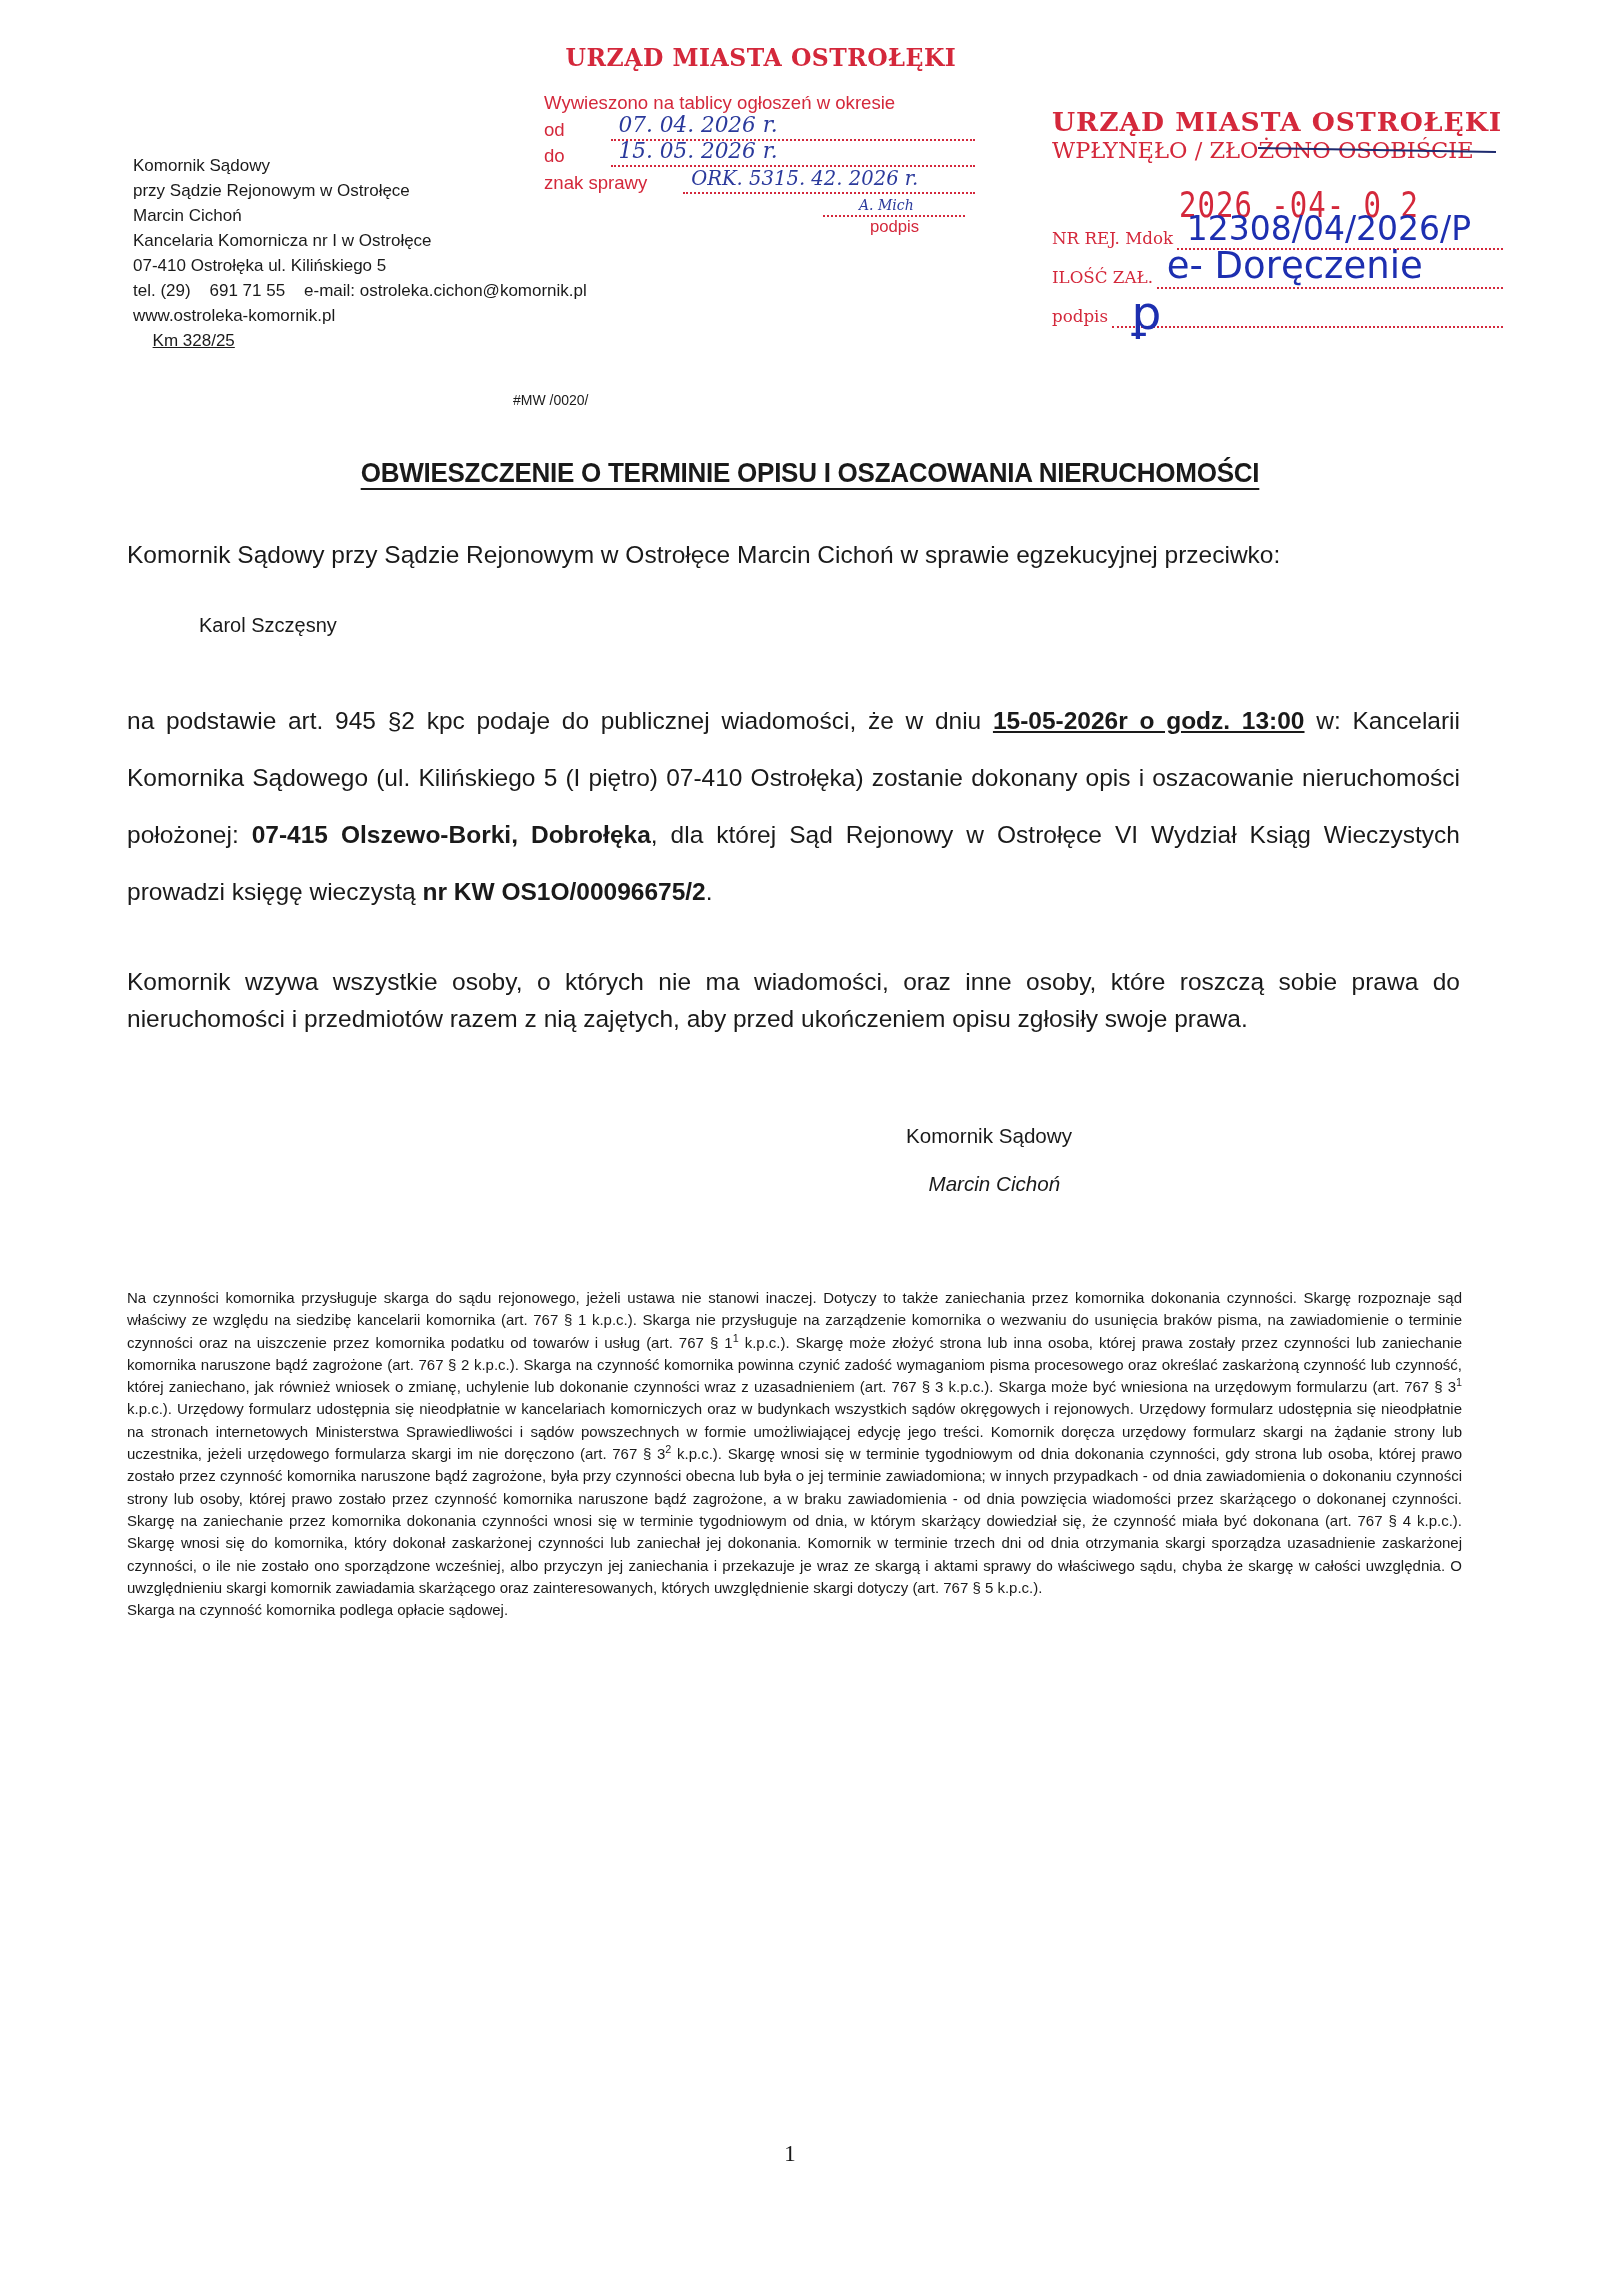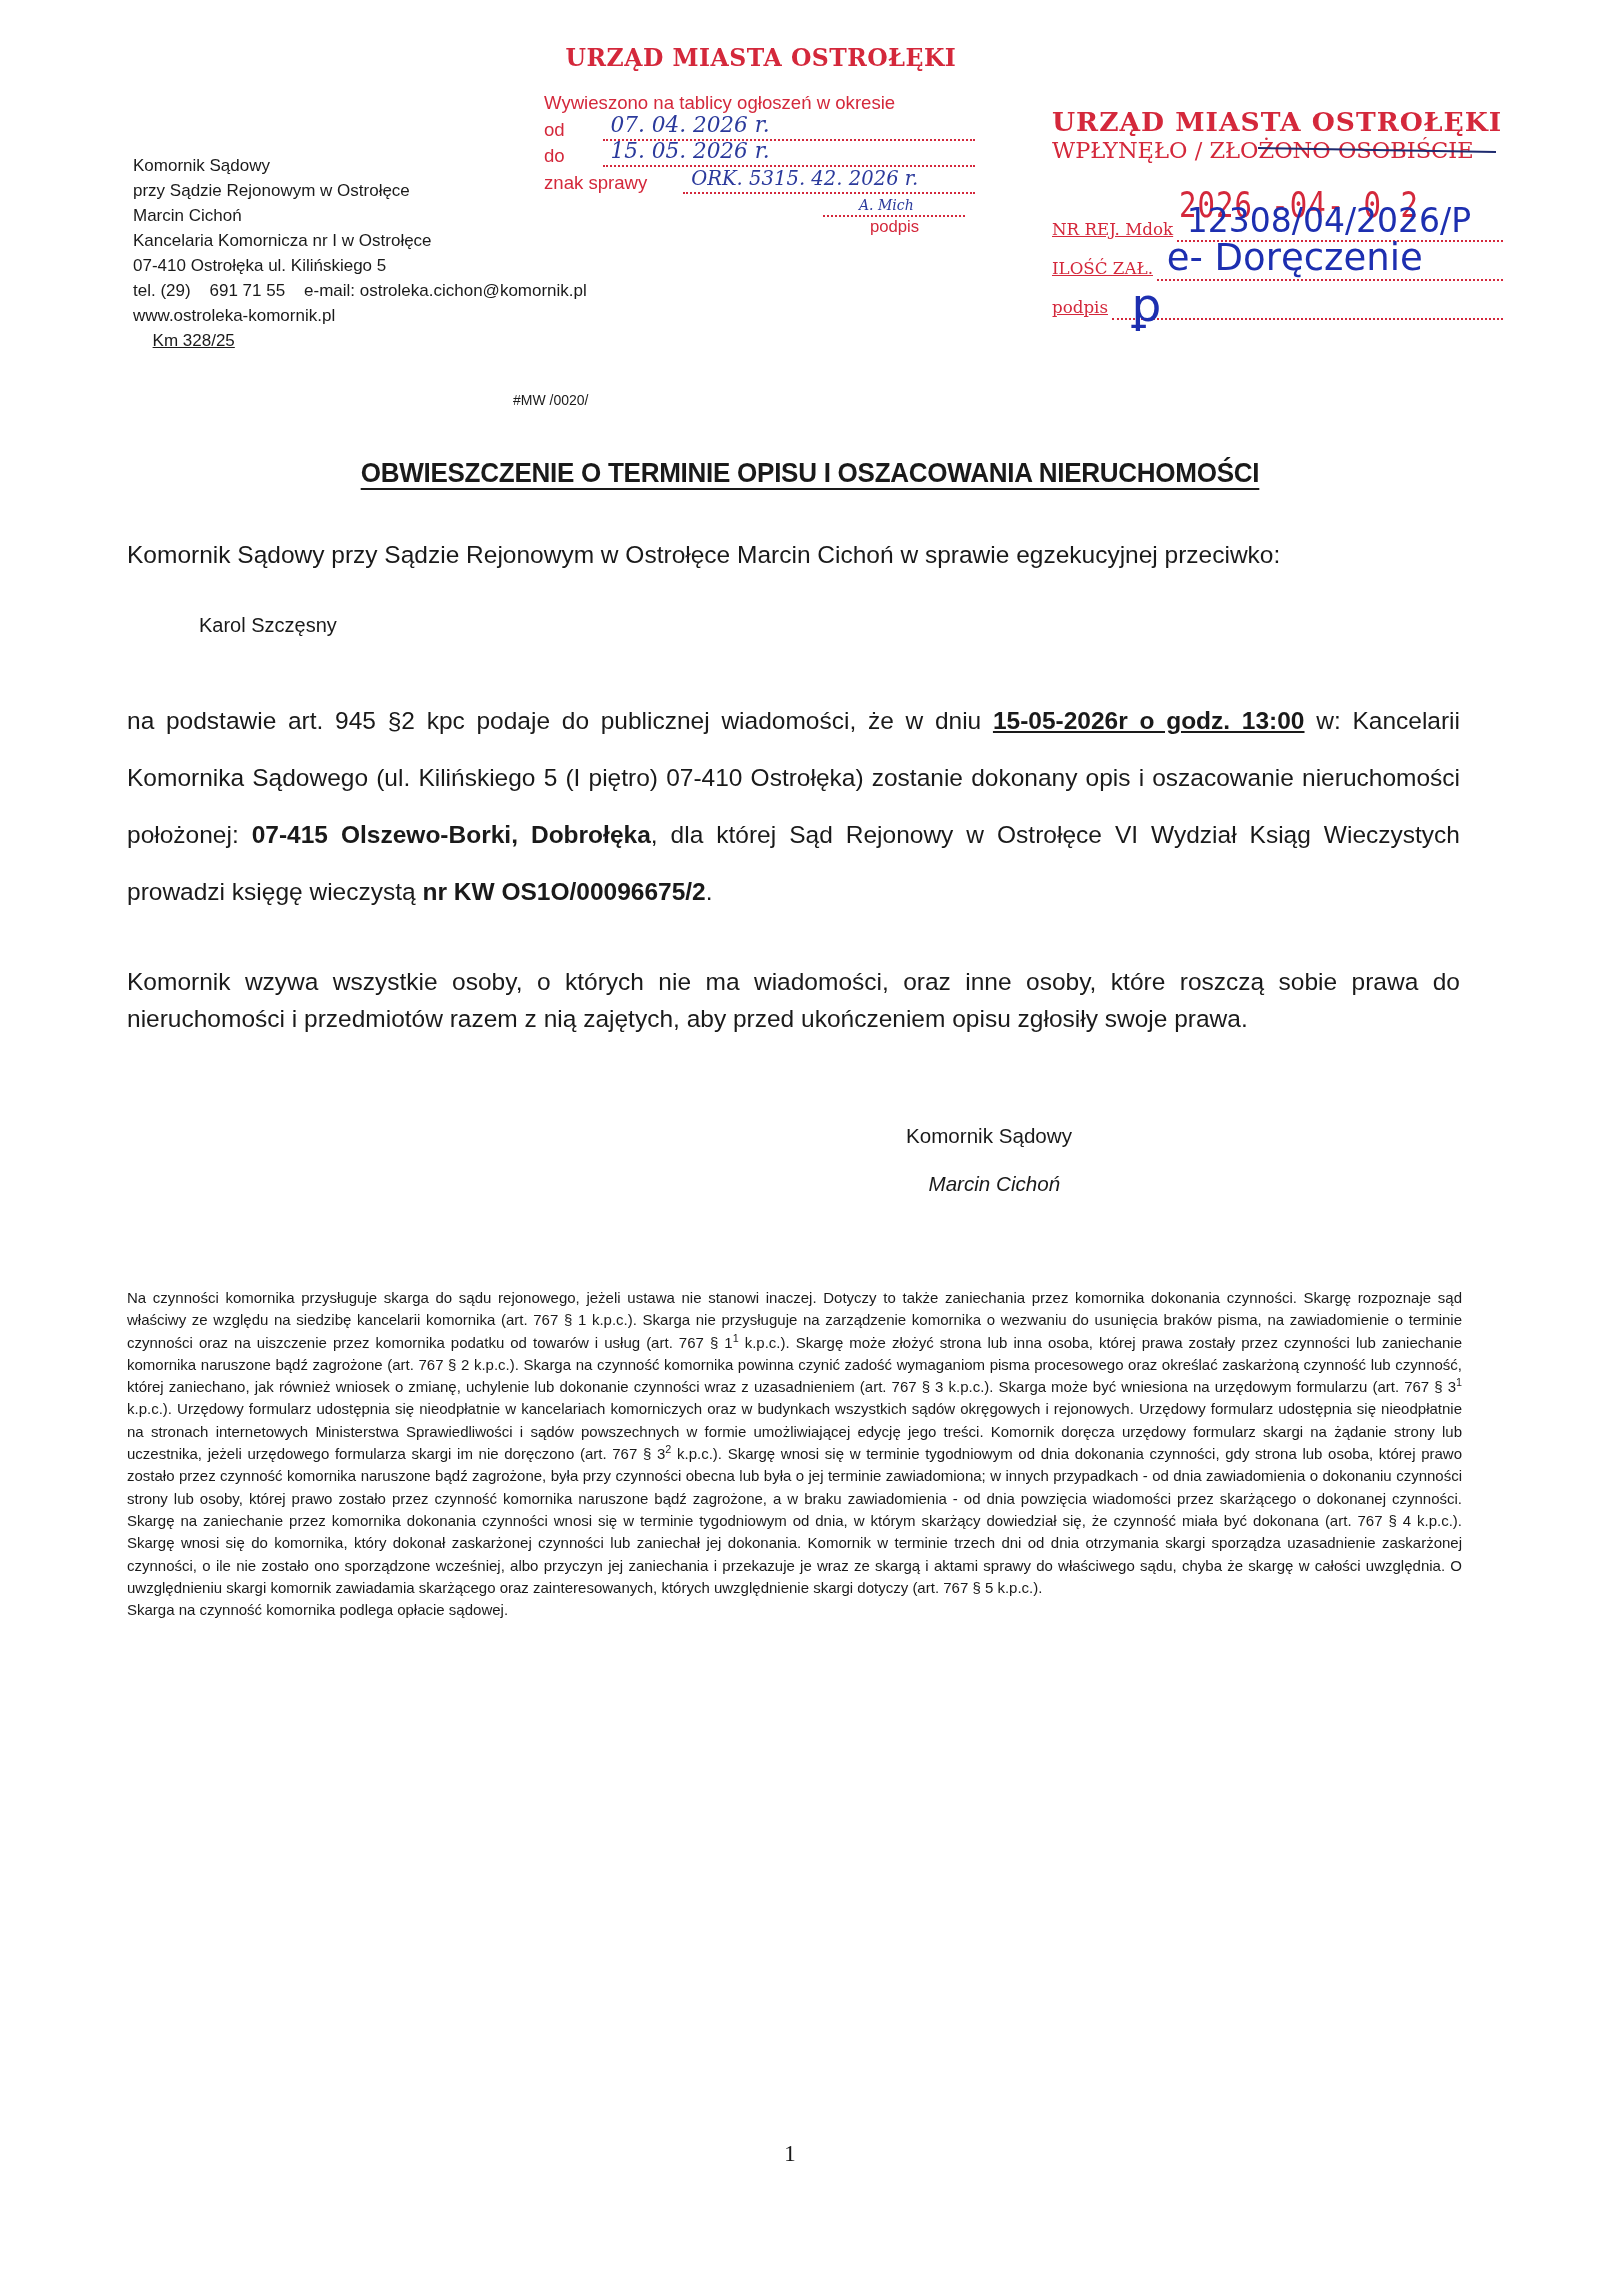--- a/index.html
+++ b/index.html
@@ -14,32 +14,32 @@
   .sender div { white-space: pre; }
   .sender .km { padding-left: 19.6px; text-decoration: underline; }
 
   .ref { left: 513px; top: 392px; font-size: 14px; }
 
   
   .stamp1 { left: 544px; top: 44px; width: 431px; color: #d4283b; }
   .stamp1 .title { font-family: "DejaVu Serif", serif; font-weight: bold; font-size: 23.5px; letter-spacing: 0.5px; margin-left: 21.6px; }
   .stamp1 .sub { font-size: 18.6px; margin-top: 20px; }
   .stamp1 .row { font-size: 18.6px; display: flex; align-items: flex-end; height: 26.5px; position: relative; gap: 36px; }
-  .stamp1 .dots { flex: 1; border-bottom: 2px dotted #d4283b; margin-left: 2px; height: 17.6px; position: relative; }
+  .stamp1 .dots { flex: 1; border-bottom: 2px dotted #d4283b; margin-left: 10px; height: 17.6px; position: relative; }
   .hand { font-family: "DejaVu Serif", serif; font-style: italic; color: #2b3a9c; position: absolute; bottom: 2px; left: 7.8px; white-space: nowrap; }
   .stamp1 .sig { margin-left: 279px; width: 142px; border-bottom: 2px dotted #d4283b; height: 21.6px; position: relative; }
   .stamp1 .podpis { margin-left: 326px; font-size: 16.7px; }
 
   
   .stamp2 { left: 1052px; top: 106px; width: 451px; color: #d4283b; }
   .stamp2 .title { font-family: "DejaVu Serif", serif; font-weight: bold; font-size: 26.5px; letter-spacing: 1px; }
   .stamp2 .sub { font-family: "DejaVu Serif", serif; font-size: 22.5px; position: relative; }
   .stamp2 .strike { position: absolute; left: 206px; top: 11.8px; width: 238px; height: 2px; background: #1d2a6e; transform: rotate(1deg); }
   .stamp2 .date { font-family: "DejaVu Sans Mono", monospace; font-size: 29px; margin: 21.6px 0 0 127px; letter-spacing: 1px; transform: scaleY(1.2); transform-origin: top; }
-  .stamp2 .row { font-family: "DejaVu Serif", serif; font-size: 16.7px; display: flex; align-items: flex-start; height: 39px; text-decoration: underline; }
+  .stamp2 .row { font-family: "DejaVu Serif", serif; font-size: 16.7px; display: flex; align-items: center; height: 39px; }
   .stamp2 .dots { flex: 1; border-bottom: 2px dotted #d4283b; height: 21.6px; margin-left: 3.9px; position: relative; }
   .stamp2 .hand2 { font-family: "DejaVu Sans", sans-serif; color: #1d2fb0; position: absolute; bottom: 0; left: 9.8px; white-space: nowrap; font-size: 37px; }
 
   
   .doc-title {
     left: 0; width: 1620px; top: 457px; text-align: center;
     font-size: 28px; font-weight: bold; text-decoration: underline; text-underline-offset: 5.9px;
     letter-spacing: -0.3px; transform: scaleX(0.93);
   }
 

